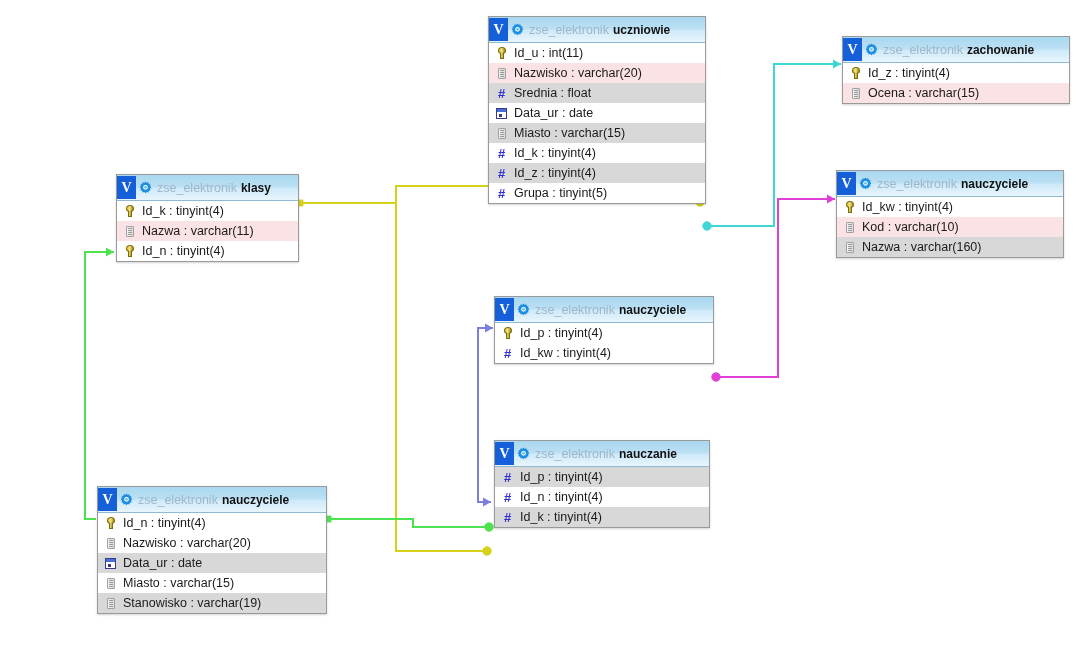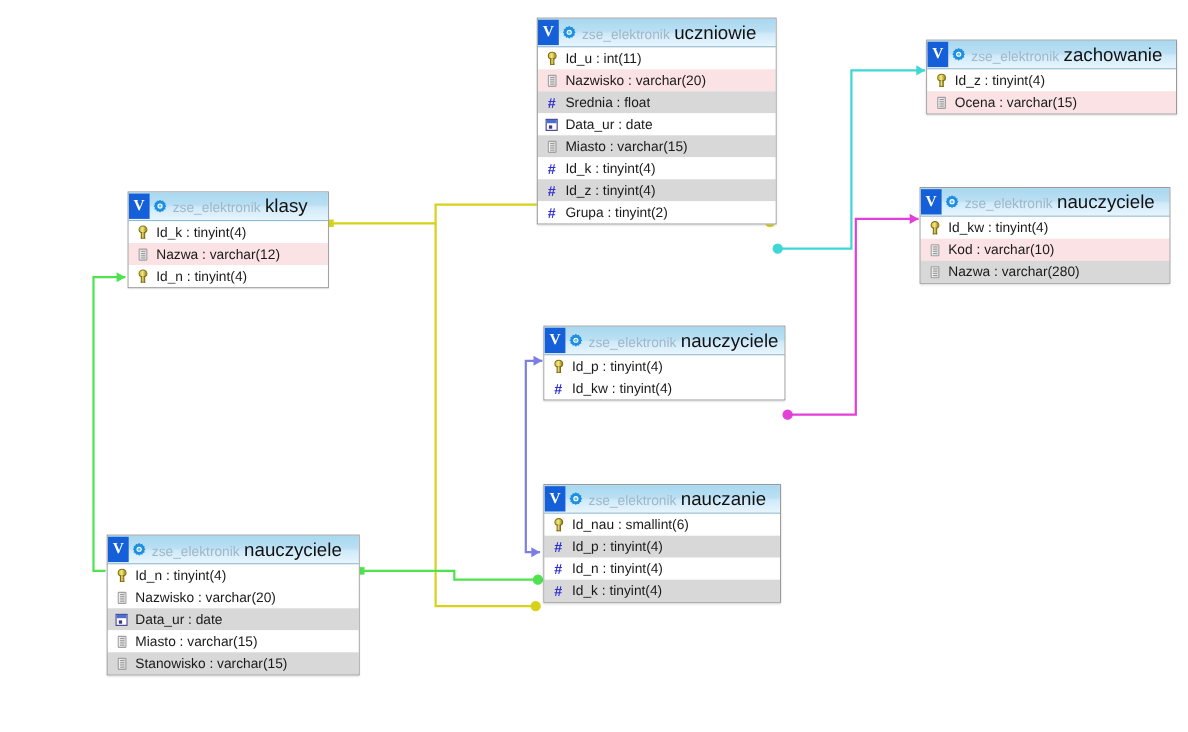--- a/index.html
+++ b/index.html
@@ -41,21 +41,21 @@
   }
   .gear{
     width:18px;height:23px;flex:0 0 auto;
     display:flex;align-items:center;justify-content:center;
   }
   .schema{
     color:#9fb7c6;font-size:12.5px;white-space:nowrap;
     margin-right:4px;
   }
   .tname{
-    color:#111;font-size:17px;font-weight:normal;white-space:nowrap;
+    color:#111;font-size:12px;font-weight:bold;white-space:nowrap;
   }
   .titlewrap{display:flex;align-items:baseline;padding-left:3px;padding-right:8px;text-align:right;}
 
   .row{
     height:20px;
     display:flex;align-items:center;
     font-size:12.5px;color:#1a1a1a;
     padding-left:5px;
     white-space:nowrap;
     box-sizing:border-box;
@@ -211,21 +211,21 @@
         <div class="row gray">
           <span class="ficon">
             <span class="ic-num">#</span>
           </span>
           <span class="flabel">Id_z : tinyint(4)</span>
         </div>
         <div class="row white">
           <span class="ficon">
             <span class="ic-num">#</span>
           </span>
-          <span class="flabel">Grupa : tinyint(2)</span>
+          <span class="flabel">Grupa : tinyint(5)</span>
         </div>
       </div>
       <div class="table" style="left: 842px; top: 36px; width: 228px;">
         <div class="thead">
           <div class="vbadge">V</div>
           <span class="gear">
             <svg width="13" height="13" viewBox="0 0 16 16">
               <path fill="#1e8fe0" d="M8 0.6 L9.5 2.1 L11.5 1.6 L12.2 3.6 L14.2 4.3 L13.7 6.3 L15.2 7.8 L13.7 9.3 L14.2 11.3 L12.2 12 L11.5 14 L9.5 13.5 L8 15 L6.5 13.5 L4.5 14 L3.8 12 L1.8 11.3 L2.3 9.3 L0.8 7.8 L2.3 6.3 L1.8 4.3 L3.8 3.6 L4.5 1.6 L6.5 2.1 Z"></path>
               <circle cx="8" cy="7.8" r="2.9" fill="#ffffff"></circle>
               <circle cx="8" cy="7.8" r="1.7" fill="#5fc2ef"></circle>
@@ -279,21 +279,21 @@
         <div class="row pink">
           <span class="ficon">
             <span class="ic-txt"></span>
           </span>
           <span class="flabel">Kod : varchar(10)</span>
         </div>
         <div class="row gray">
           <span class="ficon">
             <span class="ic-txt"></span>
           </span>
-          <span class="flabel">Nazwa : varchar(280)</span>
+          <span class="flabel">Nazwa : varchar(160)</span>
         </div>
       </div>
       <div class="table" style="left: 116px; top: 174px; width: 183px;">
         <div class="thead">
           <div class="vbadge">V</div>
           <span class="gear">
             <svg width="13" height="13" viewBox="0 0 16 16">
               <path fill="#1e8fe0" d="M8 0.6 L9.5 2.1 L11.5 1.6 L12.2 3.6 L14.2 4.3 L13.7 6.3 L15.2 7.8 L13.7 9.3 L14.2 11.3 L12.2 12 L11.5 14 L9.5 13.5 L8 15 L6.5 13.5 L4.5 14 L3.8 12 L1.8 11.3 L2.3 9.3 L0.8 7.8 L2.3 6.3 L1.8 4.3 L3.8 3.6 L4.5 1.6 L6.5 2.1 Z"></path>
               <circle cx="8" cy="7.8" r="2.9" fill="#ffffff"></circle>
               <circle cx="8" cy="7.8" r="1.7" fill="#5fc2ef"></circle>
@@ -310,21 +310,21 @@
               <span class="kh"></span>
               <span class="ks"></span>
             </span>
           </span>
           <span class="flabel">Id_k : tinyint(4)</span>
         </div>
         <div class="row pink">
           <span class="ficon">
             <span class="ic-txt"></span>
           </span>
-          <span class="flabel">Nazwa : varchar(12)</span>
+          <span class="flabel">Nazwa : varchar(11)</span>
         </div>
         <div class="row white">
           <span class="ficon">
             <span class="ic-key">
               <span class="kh"></span>
               <span class="ks"></span>
             </span>
           </span>
           <span class="flabel">Id_n : tinyint(4)</span>
         </div>
@@ -368,29 +368,20 @@
               <path fill="#1e8fe0" d="M8 0.6 L9.5 2.1 L11.5 1.6 L12.2 3.6 L14.2 4.3 L13.7 6.3 L15.2 7.8 L13.7 9.3 L14.2 11.3 L12.2 12 L11.5 14 L9.5 13.5 L8 15 L6.5 13.5 L4.5 14 L3.8 12 L1.8 11.3 L2.3 9.3 L0.8 7.8 L2.3 6.3 L1.8 4.3 L3.8 3.6 L4.5 1.6 L6.5 2.1 Z"></path>
               <circle cx="8" cy="7.8" r="2.9" fill="#ffffff"></circle>
               <circle cx="8" cy="7.8" r="1.7" fill="#5fc2ef"></circle>
             </svg>
           </span>
           <div class="titlewrap">
             <span class="schema">zse_elektronik</span>
             <span class="tname">nauczanie</span>
           </div>
         </div>
-        <div class="row white">
-          <span class="ficon">
-            <span class="ic-key">
-              <span class="kh"></span>
-              <span class="ks"></span>
-            </span>
-          </span>
-          <span class="flabel">Id_nau : smallint(6)</span>
-        </div>
         <div class="row gray">
           <span class="ficon">
             <span class="ic-num">#</span>
           </span>
           <span class="flabel">Id_p : tinyint(4)</span>
         </div>
         <div class="row white">
           <span class="ficon">
             <span class="ic-num">#</span>
           </span>
@@ -442,17 +433,17 @@
         <div class="row white">
           <span class="ficon">
             <span class="ic-txt"></span>
           </span>
           <span class="flabel">Miasto : varchar(15)</span>
         </div>
         <div class="row gray">
           <span class="ficon">
             <span class="ic-txt"></span>
           </span>
-          <span class="flabel">Stanowisko : varchar(15)</span>
+          <span class="flabel">Stanowisko : varchar(19)</span>
         </div>
       </div>
     </div>
 </div>
 
 </body></html>

